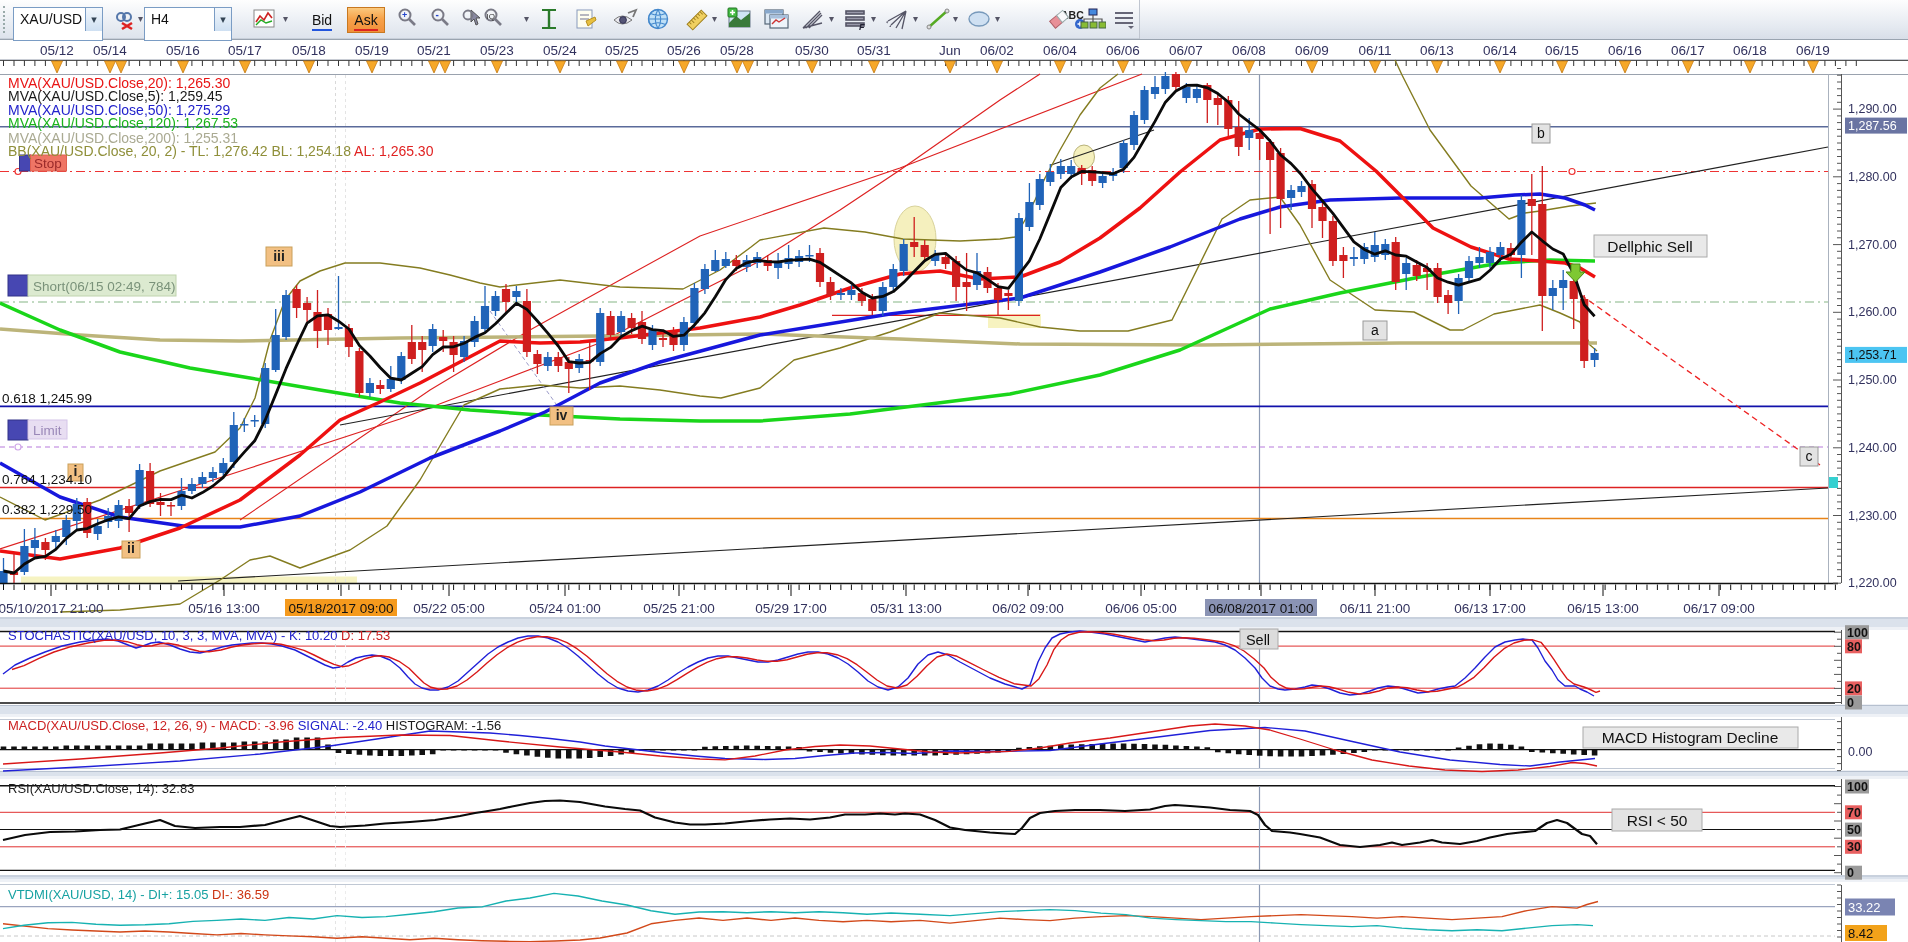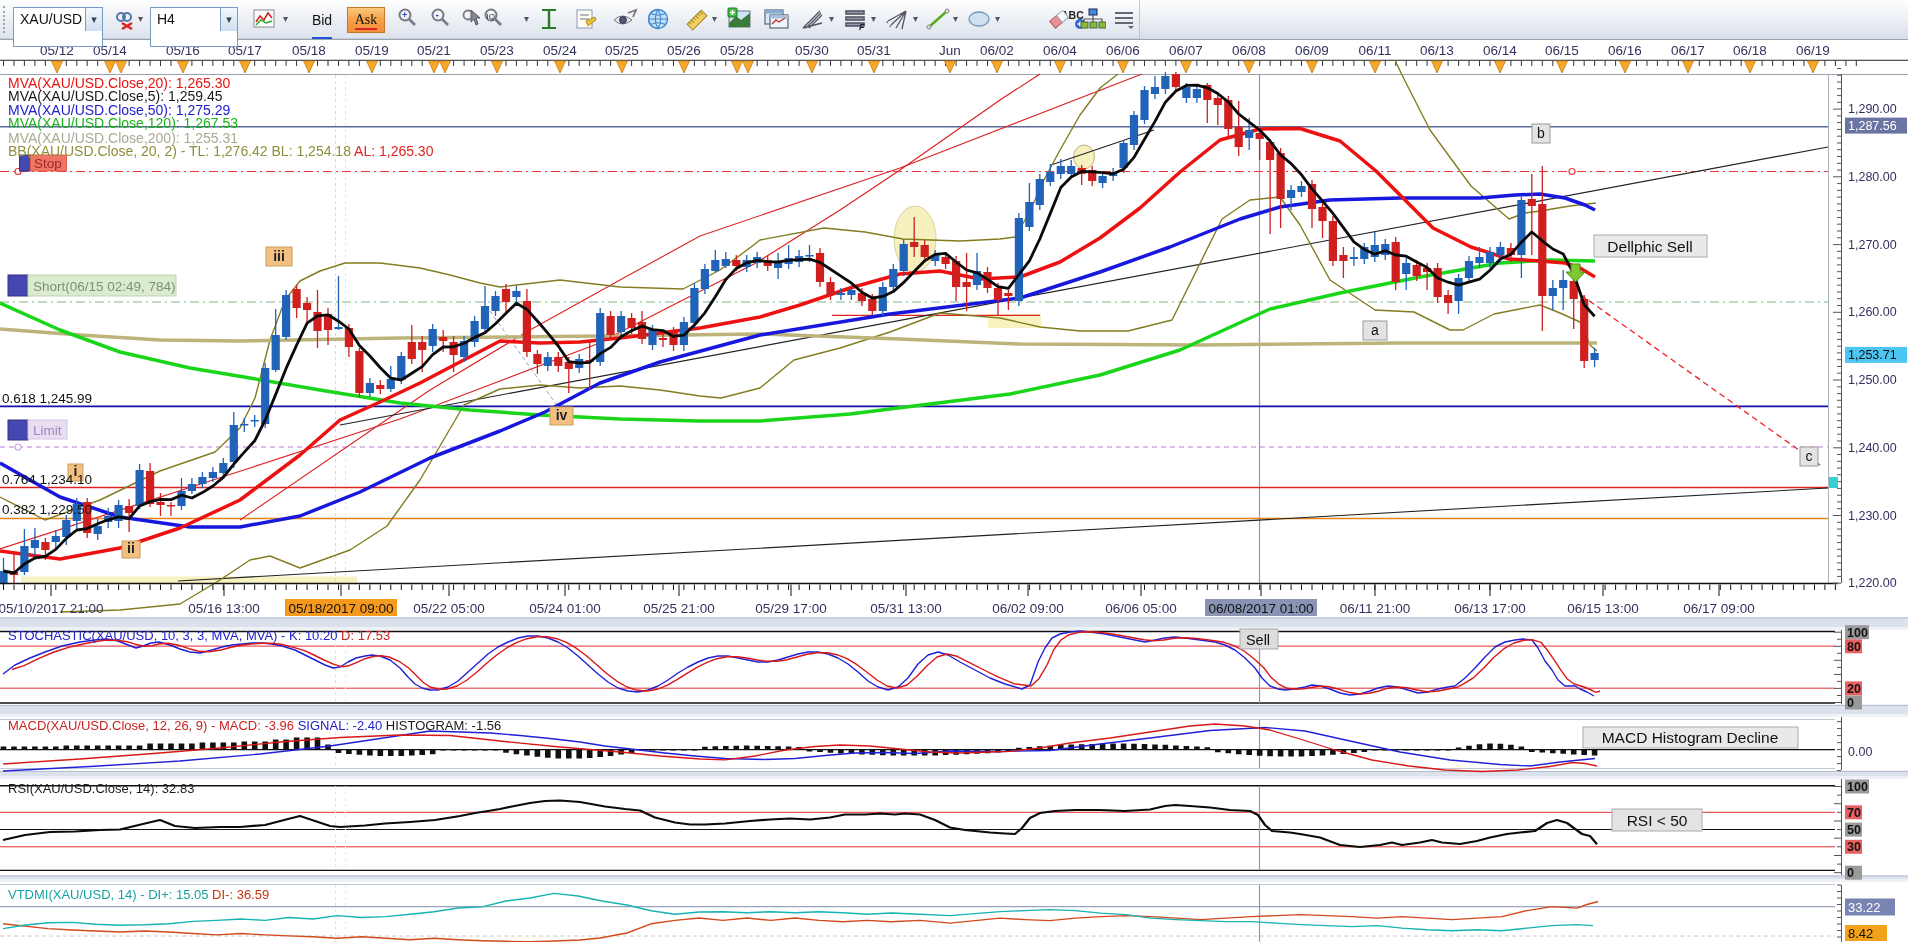--- a/index.html
+++ b/index.html
@@ -4,32 +4,32 @@
 html,body { width:1908px; height:942px; overflow:hidden; background:#fff;
   font-family:"Liberation Sans", sans-serif; }
 #toolbar { position:absolute; left:0; top:0; width:1908px; height:40px;
   background:linear-gradient(#fdfdfe,#e4e9f0 70%,#d8dee8);
   border-bottom:1px solid #9aa4b0; }
 #tbinner { position:absolute; left:0; top:0; width:1140px; height:39px;
   background:linear-gradient(#fefefe,#e9edf3 60%,#dde3ec);
   border-right:1px solid #c0c6d0; box-shadow:inset 0 -1px 0 #c8cfd9; }
 .grip { position:absolute; left:3px; top:6px; width:4px; height:27px;
   border-left:2px dotted #9aa; }
-.combo { position:absolute; top:7px; height:40px; background:#fff;
+.combo { position:absolute; top:7px; height:34px; background:#fff;
   border:1px solid #7a9cc4;text-decoration:underline; }
 .cbt { position:absolute; left:6px; top:3px; font-size:14px; color:#111; }
 .cbb { position:absolute; right:0; top:0; width:17px; height:23px; text-align:center;
   background:linear-gradient(#f2f7fc,#cfe0f2); border-left:1px solid #7a9cc4;
   font-size:11px; color:#345; line-height:23px; }
 .ic { position:absolute; top:7px; height:26px; text-align:center; }
 .dd { position:absolute; top:13px; width:10px; font-size:10px; color:#556; }
 .btn { position:absolute; top:7px; height:26px; text-align:center; font-size:14px;
   color:#111; line-height:24px; border:1px solid transparent; }
 .btn.ask { background:linear-gradient(#fbc97e,#f7a24a 45%,#f1903a);
-  border:1px solid #c87820;font-family:Liberation Serif, serif; }
+  border:1px solid #c87820; }
 svg { position:absolute; left:0; top:0; }
 text { font-family:"Liberation Sans", sans-serif; }
 </style></head>
 <body>
 <svg width="1908" height="942" viewBox="0 0 1908 942">
 <rect x="0" y="40" width="1908" height="902" fill="#ffffff"></rect>
 <rect x="0" y="617" width="1908" height="13" fill="#dbe2ec"></rect>
 <line x1="0" y1="618" x2="1908" y2="618" stroke="#b6c0cf" stroke-width="1"></line>
 <rect x="0" y="627" width="1908" height="3" fill="#eef1f6"></rect>
 <rect x="0" y="704.5" width="1908" height="12.5" fill="#dbe2ec"></rect>
@@ -270,33 +270,33 @@
       <span class="cbb">▾</span>
     </div>
 <div class="ic" style="left:112px;width:26px">
       <svg width="24" height="24" viewBox="0 0 24 24">
         <circle cx="9" cy="10" r="4" fill="none" stroke="#5577aa" stroke-width="2"></circle>
         <circle cx="15" cy="10" r="4" fill="none" stroke="#5577aa" stroke-width="2"></circle>
         <path d="M10 16 L20 22 M20 16 L10 22" stroke="#dd2222" stroke-width="2.6"></path>
       </svg>
     </div>
 <div class="dd" style="left:138px">▾</div>
-<div class="combo" style="left:150px;width:88px">
+<div class="combo" style="left:144px;width:88px">
       <span class="cbt">H4</span>
       <span class="cbb">▾</span>
     </div>
 <div class="ic" style="left:252px;width:26px">
       <svg width="24" height="24" viewBox="0 0 24 24">
         <rect x="2" y="3" width="20" height="17" fill="#fff" stroke="#888"></rect>
         <polyline points="4,15 8,9 12,13 16,6 20,11" fill="none" stroke="#cc2222" stroke-width="1.6"></polyline>
         <polyline points="4,18 9,13 14,16 20,14" fill="none" stroke="#22aa22" stroke-width="1.4"></polyline>
       </svg>
     </div>
 <div class="dd" style="left:283px">▾</div>
-<div class="btn" style="left:303px;width:38px"><span style="border-bottom:2px solid #2255dd;padding-bottom:9px">Bid</span></div>
+<div class="btn" style="left:303px;width:38px"><span style="border-bottom:2px solid #2255dd;padding-bottom:1px">Bid</span></div>
 <div class="btn ask" style="left:347px;width:38px"><span style="border-bottom:2px solid #dd2222;padding-bottom:1px">Ask</span></div>
 <div class="ic" style="left:396px;width:26px">
       <svg width="22" height="22" viewBox="0 0 22 22">
         <circle cx="9" cy="8" r="5.5" fill="none" stroke="#7a7a86" stroke-width="2"></circle>
         <line x1="13" y1="12" x2="19" y2="18" stroke="#7a7a86" stroke-width="2.6"></line>
         <text x="6" y="11" font-size="9" fill="#2244cc" font-weight="bold">+</text>
       </svg>
     </div>
 <div class="ic" style="left:429px;width:26px">
       <svg width="22" height="22" viewBox="0 0 22 22">

